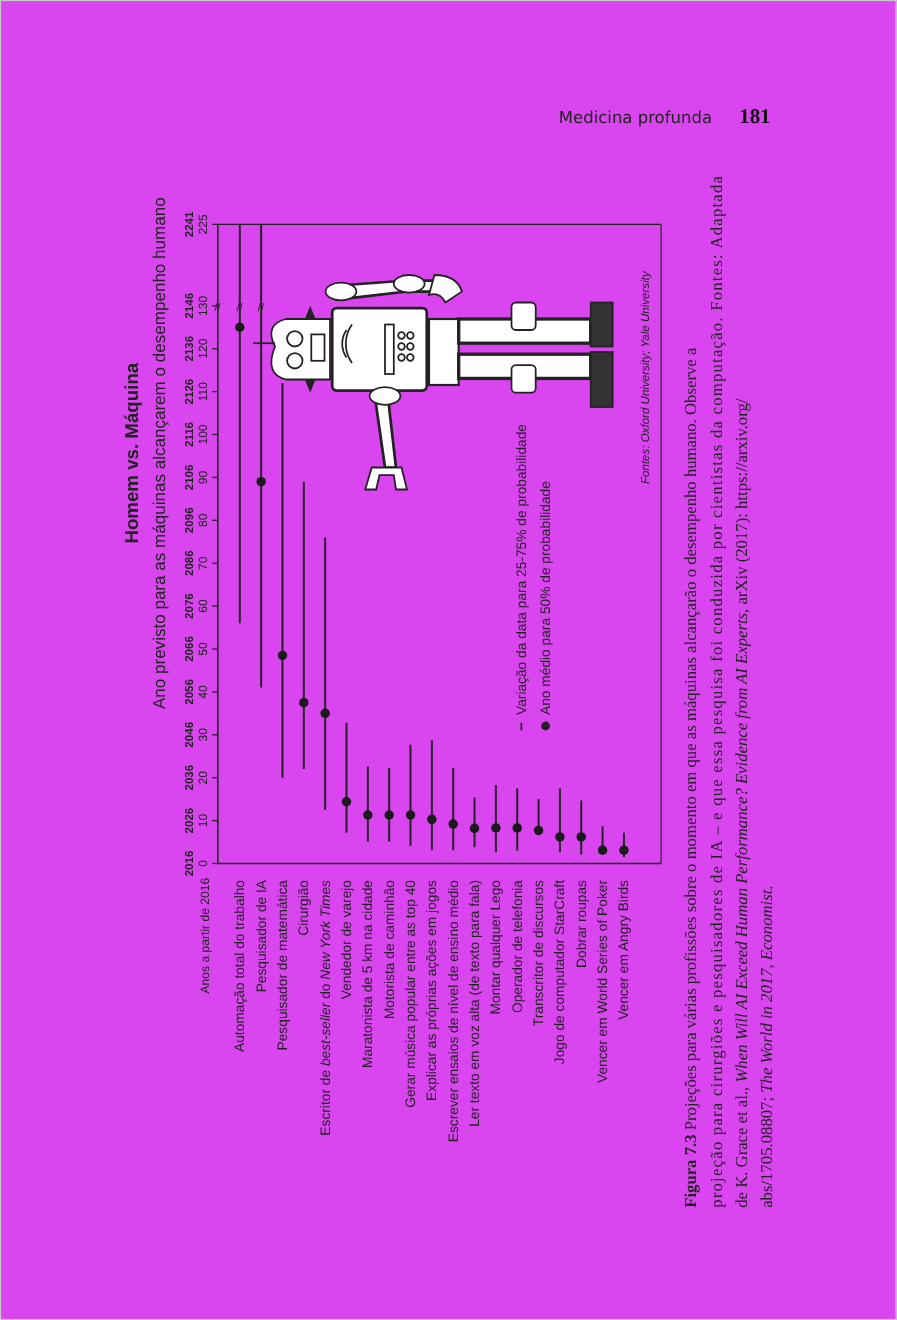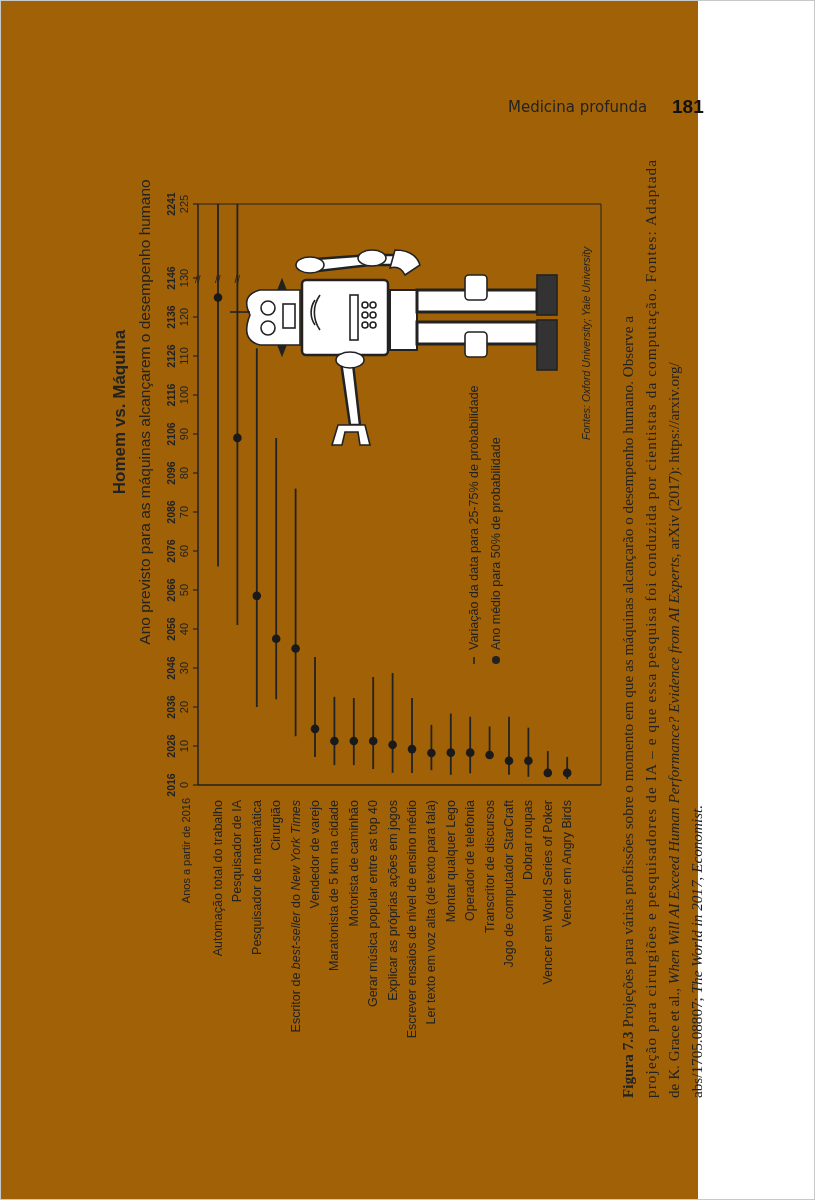--- a/index.html
+++ b/index.html
@@ -1,20 +1,20 @@
 <!DOCTYPE html>
 <html><head>
 <meta charset="utf-8">
 <style>
   html, body { margin: 0; padding: 0; background: #ffffff; }
   body { width: 815px; height: 1200px; position: relative; overflow: hidden; }
-  .page { position: absolute; left: 0; top: 0; width: 698px; height: 1200px; background: #a16207; }
+  .page { position: absolute; left: 0; top: 0; width: 815px; height: 1200px; background: #d946ef; }
   .frame { position:absolute; left:0; top:0; width:813px; height:1198px; border:1px solid #c8c8c8; }
   .running-head { position:absolute; top:98px; left:508px; font-family:"DejaVu Sans", sans-serif; font-size:15px; color:#222; }
-  .page-number { position:absolute; top:96px; left:672px; font-family:Liberation Sans, sans-serif; font-weight:bold; font-size:19px; color:#111;text-align:center; }
+  .page-number { position:absolute; top:96px; left:672px; font-family:Liberation Serif, serif; font-weight:bold; font-size:19px; color:#111;text-align:center; }
   svg text { font-family: "Liberation Sans", sans-serif; fill:#222; }
   .serif { font-family: "Liberation Serif", serif; }
 </style>
 </head>
 <body>
 
 <div class="page">
   <div class="frame"></div>
   <div class="running-head">Medicina profunda</div>
   <div class="page-number">181</div>

